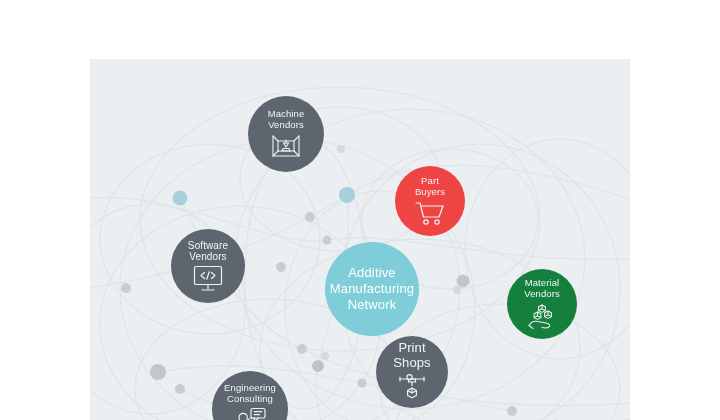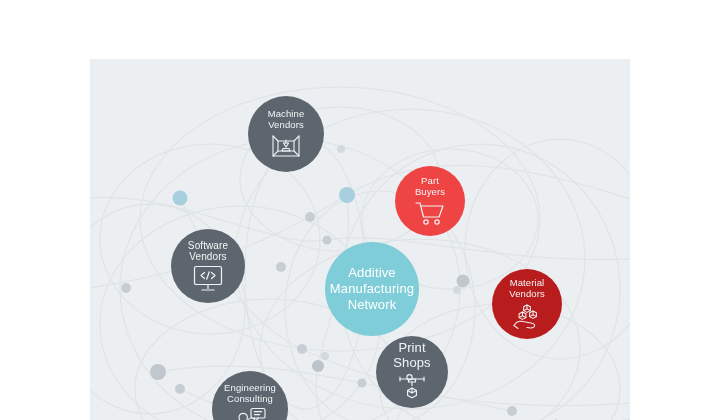--- a/index.html
+++ b/index.html
@@ -135,21 +135,21 @@
 Vendors</div>
           <div class="glyph"><svg width="30" height="27" viewBox="0 0 30 27" fill="none" stroke="#f0f3f5" stroke-width="1.2" stroke-linecap="round" stroke-linejoin="round">
       <rect x="1.5" y="1.5" width="27" height="18" rx="1.6"></rect>
       <path d="M15 19.5 L15 23.5"></path>
       <path d="M9 25 L21 25"></path>
       <path d="M11.5 7.5 L8 10.5 L11.5 13.5"></path>
       <path d="M18.5 7.5 L22 10.5 L18.5 13.5"></path>
       <path d="M16.3 6.8 L13.7 14.2"></path>
     </svg></div>
         </div>
-        <div class="node" style="left: 402px; top: 210px; width: 70px; height: 70px; background: #b91c1c;">
+        <div class="node" style="left: 417px; top: 210px; width: 70px; height: 70px; background: #15803d;">
           <div class="label" style="font-size: 9.5px;">Material
 Vendors</div>
           <div class="glyph"><svg width="30" height="27" viewBox="0 0 30 27" fill="none" stroke="#f0f3f5" stroke-width="1.05" stroke-linecap="round" stroke-linejoin="round">
       <path d="M15 2 L18.4 3.8 L18.4 7.6 L15 9.4 L11.6 7.6 L11.6 3.8 Z"></path>
       <path d="M15 2 L15 5.8 L18.4 7.6 M15 5.8 L11.6 7.6"></path>
       <path d="M21 8 L24.4 9.8 L24.4 13.6 L21 15.4 L17.6 13.6 L17.6 9.8 Z"></path>
       <path d="M21 8 L21 11.8 L24.4 13.6 M21 11.8 L17.6 13.6"></path>
       <path d="M10.5 9 L13.9 10.8 L13.9 14.6 L10.5 16.4 L7.1 14.6 L7.1 10.8 Z"></path>
       <path d="M10.5 9 L10.5 12.8 L13.9 14.6 M10.5 12.8 L7.1 14.6"></path>
       <path d="M2 22.5 C 4.5 18.5, 8 17.8, 11 18.6 L20 20.3 C 22.6 20.8, 23.4 22.6, 22 23.8 C 20.8 24.9, 18 25.2, 15 24.6"></path>

